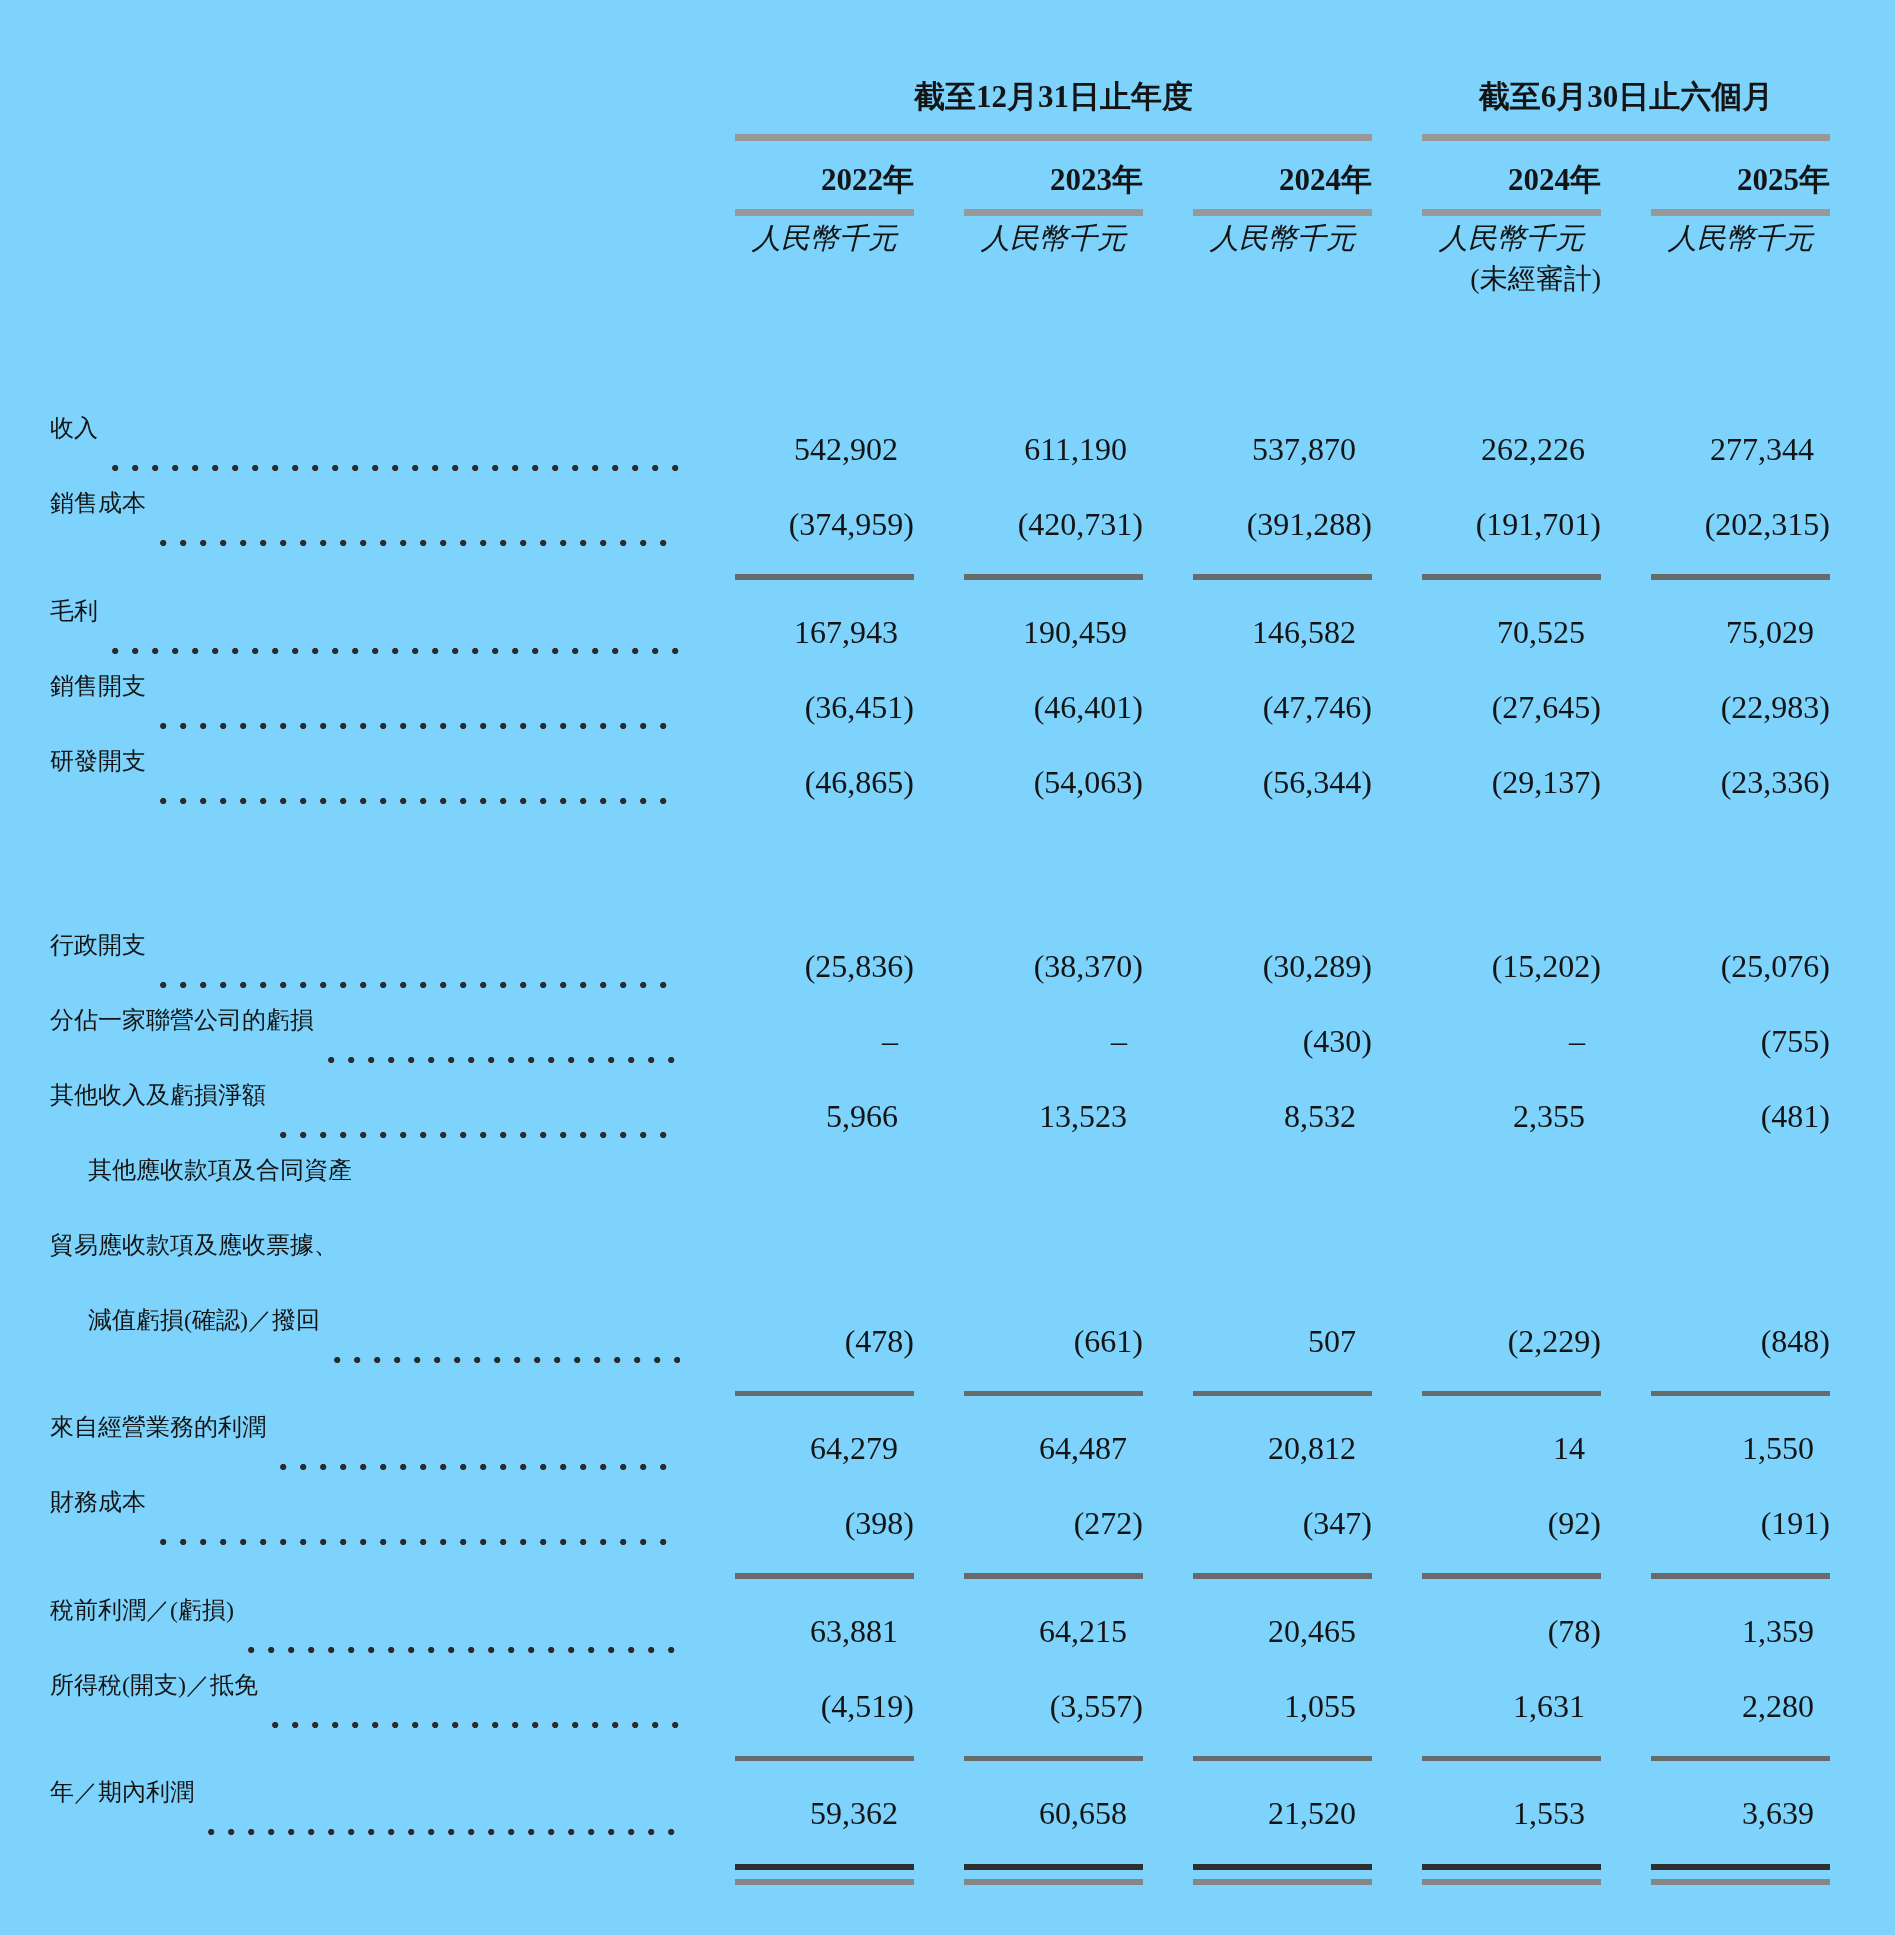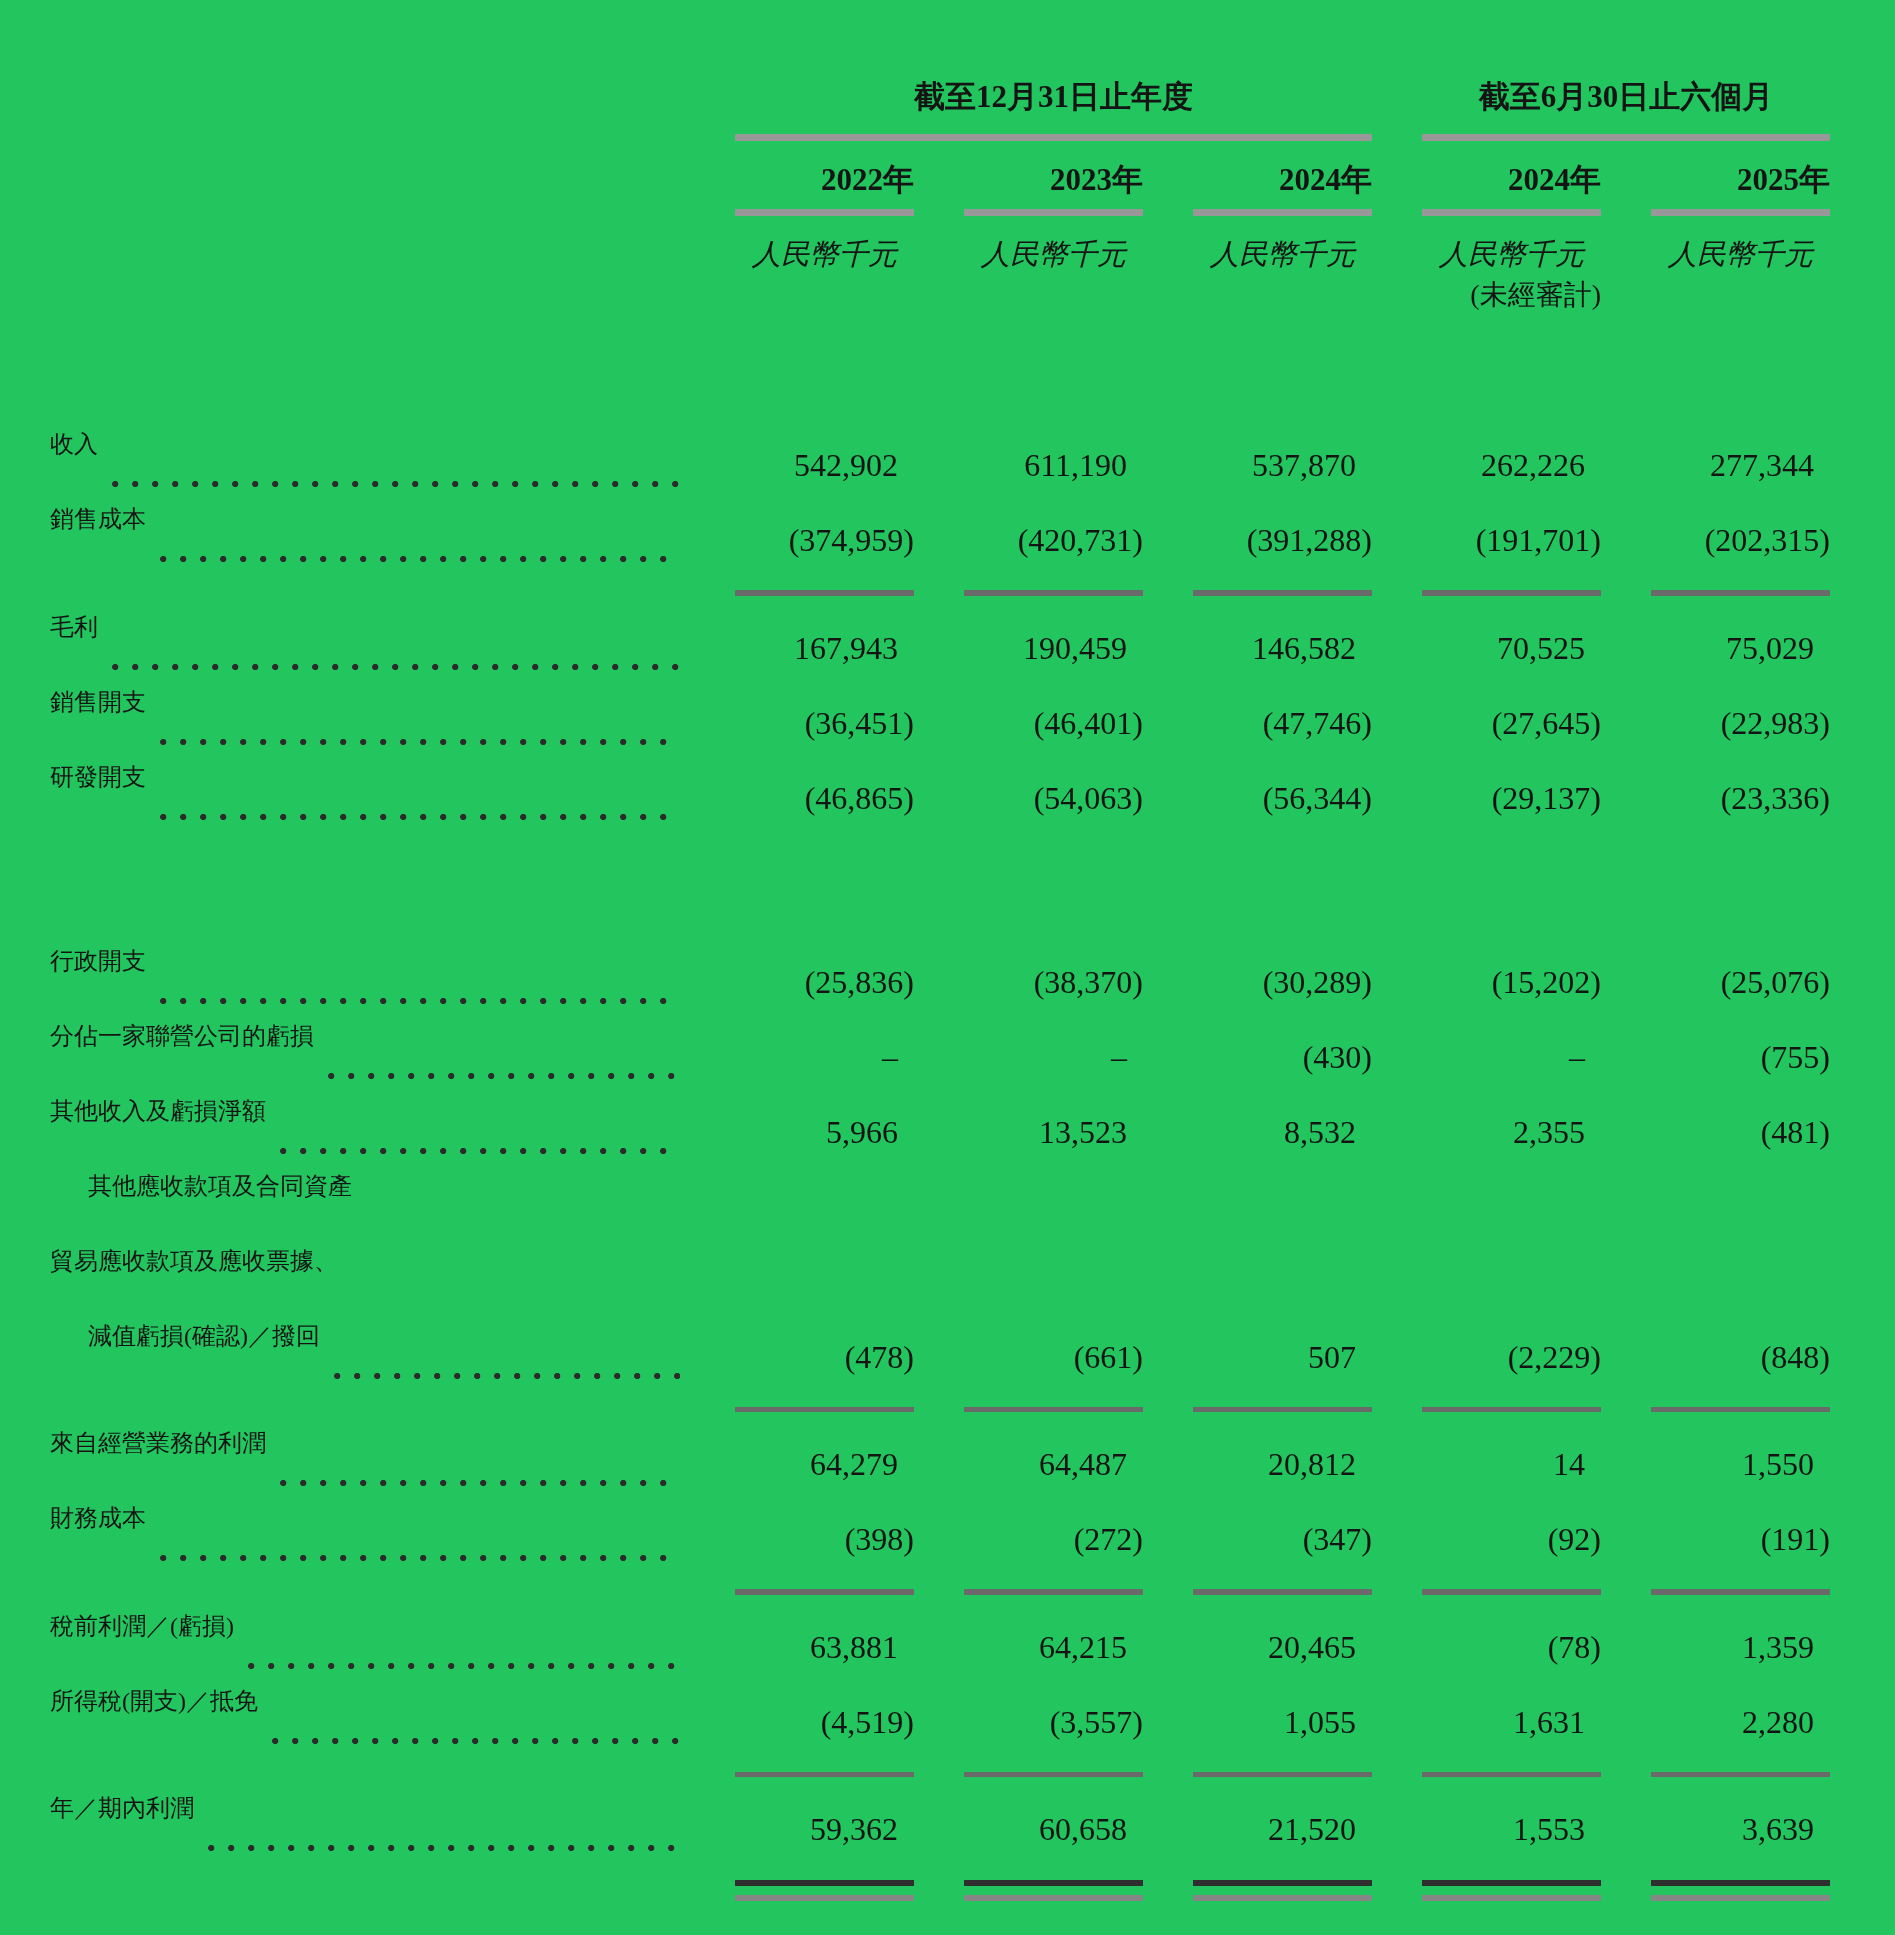--- a/index.html
+++ b/index.html
@@ -1,21 +1,21 @@
 <!DOCTYPE html>
 <html style="font-size:8.5px"><head>
 <meta charset="utf-8">
 <style>
   * { box-sizing: border-box; margin: 0; padding: 0; }
   html, body { background: #ffffff; }
   .page {
     position: relative;
     width: 1896px;
     height: 1936px;
-    background: #22c55e;
+    background: #7dd3fc;
     overflow: hidden;
     font-family: "Liberation Serif", "DejaVu Serif", serif;
     color: #141414;
   }
   .grid {
     display: grid;
     grid-template-columns: 635px 179px 179px 179px 179px 179px;
     column-gap: 50px;
     padding-left: 50px;
     padding-right: 68px;
@@ -38,21 +38,21 @@
   .hrule { height: 7px; background: #989898; }
   .year-title-row { margin-top: 16px; }
   .year {
     text-align: right;
     font-weight: bold;
     font-size: 31px;
     line-height: 45px;
     white-space: nowrap;
   }
   .year-rule-row { margin-top: 7.4px; }
-  .unit-row { margin-top: 18px; }
+  .unit-row { margin-top: 2px; }
   .unit {
     text-align: center;
     font-style: italic;
     font-size: 29px;
     line-height: 41px;
     white-space: nowrap;
   }
   .note-row { }
   .note {
     text-align: right;

